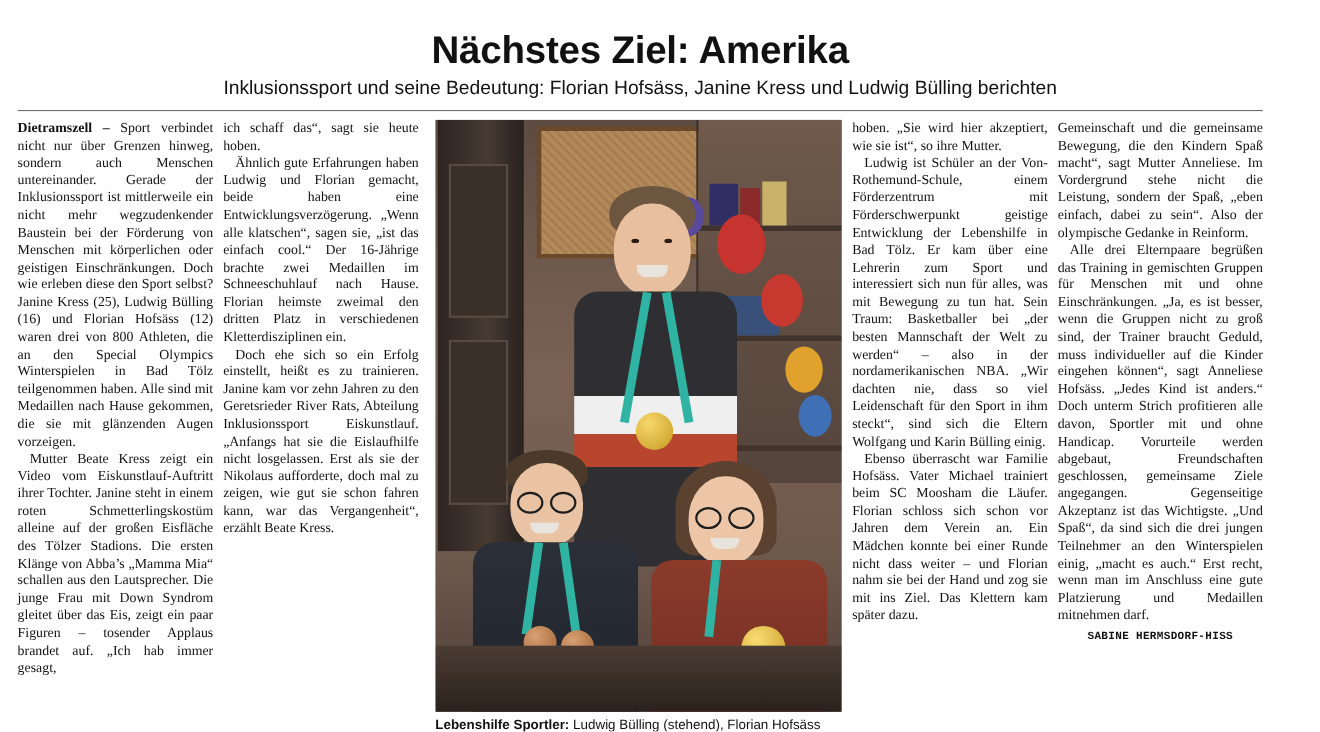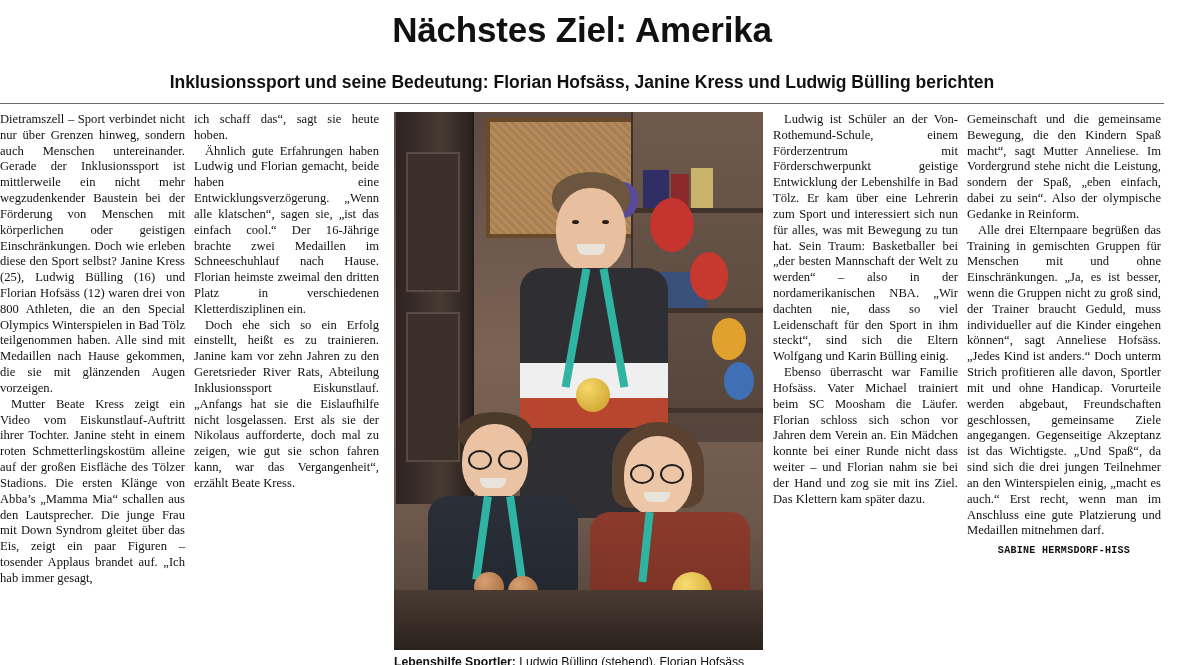--- a/index.html
+++ b/index.html
@@ -7,38 +7,38 @@
     margin: 0; padding: 0;
     width: 1200px; height: 665px;
     background: #ffffff;
     font-family: "Liberation Serif", serif;
     color: #111;
   }
   .page {
     position: relative;
     width: 1164px; height: 665px;
     overflow: hidden;
-    padding: 0;
+    padding: 16px;
   }
   
   .headline {
     text-align: center;
     font-family: "Liberation Sans", sans-serif;
     font-weight: bold;
     font-size: 35px;
     letter-spacing: -0.2px;
     margin: 12px 0 0 0;
     line-height: 1.05;
   }
   .subhead {
     text-align: center;
     font-family: "Liberation Sans", sans-serif;
-    font-weight: bold;
+    font-weight: normal;
     font-size: 17.5px;
-    margin: 23px 0 0 0;
+    margin: 4px 0 0 0;
     line-height: 1.15;
     color: #111;
   }
   .rule {
     border-top: 1px solid #6d6d6d;
     margin: 11px 0 0 0;
     width: 100%;
   }
   
   .cols {
@@ -56,21 +56,21 @@
   .col p {
     margin: 0;
     font-size: 12.6px;
     line-height: 1.258;
     text-align: justify;
     text-justify: inter-word;
     hyphens: auto;
     -webkit-hyphens: auto;
   }
   .col p.indent { text-indent: 11px; }
-  .lead-dateline { font-weight: normal; margin-top: 12px; }
+  .lead-dateline { font-weight: bold; margin-top: 12px; }
   
   .photocol {
     width: 385px;
     padding: 0 10px 0 6px;
   }
   .photo {
     width: 369px;
     height: 538px;
     position: relative;
     overflow: hidden;
@@ -233,20 +233,21 @@
         <div class="floor"></div>
       </div>
 
       <div class="caption">
         <b>Lebenshilfe Sportler:</b><span> Ludwig Bülling (stehend), Florian Hofsäss und Janine Kress</span>
       </div>
 
     </div>
 
     <div class="col">
+      <p>hoben. „Sie wird hier akzeptiert, wie sie ist“, so ihre Mutter.</p>
       <p class="indent">Ludwig ist Schüler an der Von-Rothemund-Schule, einem Förderzentrum mit Förderschwerpunkt geistige Entwicklung der Lebenshilfe in Bad Tölz. Er kam über eine Lehrerin zum Sport und interessiert sich nun für alles, was mit Bewegung zu tun hat. Sein Traum: Basketballer bei „der besten Mannschaft der Welt zu werden“ – also in der nordamerikanischen NBA. „Wir dachten nie, dass so viel Leidenschaft für den Sport in ihm steckt“, sind sich die Eltern Wolfgang und Karin Bülling einig.</p>
       <p class="indent">Ebenso überrascht war Familie Hofsäss. Vater Michael trainiert beim SC Moosham die Läufer. Florian schloss sich schon vor Jahren dem Verein an. Ein Mädchen konnte bei einer Runde nicht dass weiter – und Florian nahm sie bei der Hand und zog sie mit ins Ziel. Das Klettern kam später dazu.</p>
     </div>
 
     <div class="col" style="padding-right:0">
       <p>Gemeinschaft und die gemeinsame Bewegung, die den Kindern Spaß macht“, sagt Mutter Anneliese. Im Vordergrund stehe nicht die Leistung, sondern der Spaß, „eben einfach, dabei zu sein“. Also der olympische Gedanke in Reinform.</p>
       <p class="indent">Alle drei Elternpaare begrüßen das Training in gemischten Gruppen für Menschen mit und ohne Einschränkungen. „Ja, es ist besser, wenn die Gruppen nicht zu groß sind, der Trainer braucht Geduld, muss individueller auf die Kinder eingehen können“, sagt Anneliese Hofsäss. „Jedes Kind ist anders.“ Doch unterm Strich profitieren alle davon, Sportler mit und ohne Handicap. Vorurteile werden abgebaut, Freundschaften geschlossen, gemeinsame Ziele angegangen. Gegenseitige Akzeptanz ist das Wichtigste. „Und Spaß“, da sind sich die drei jungen Teilnehmer an den Winterspielen einig, „macht es auch.“ Erst recht, wenn man im Anschluss eine gute Platzierung und Medaillen mitnehmen darf.</p>
       <div class="byline">SABINE HERMSDORF-HISS</div>
     </div>
 

